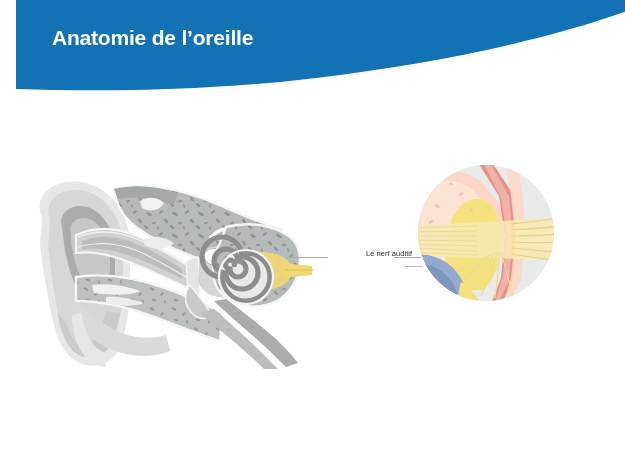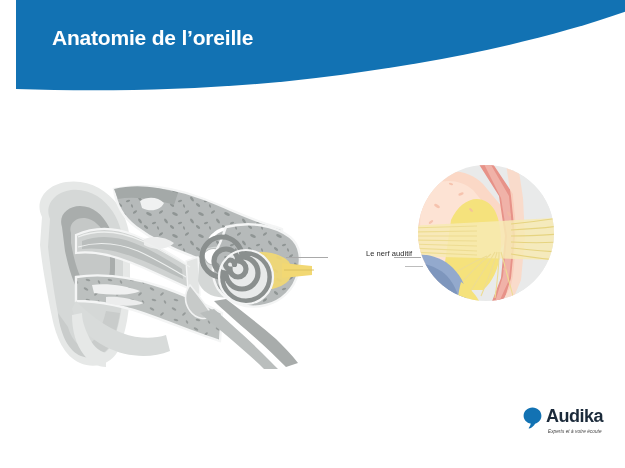--- a/index.html
+++ b/index.html
@@ -371,29 +371,14 @@
           <ellipse cx="54" cy="46" rx="2.4" ry="1.2" transform="rotate(45 54 46)"></ellipse>
           <ellipse cx="14" cy="58" rx="2.6" ry="1.2" transform="rotate(-35 14 58)"></ellipse>
           <ellipse cx="34" cy="20" rx="2.2" ry="1.0" transform="rotate(15 34 20)"></ellipse>
           <ellipse cx="92" cy="50" rx="3.0" ry="1.4" transform="rotate(60 92 50)"></ellipse>
           <ellipse cx="88" cy="104" rx="2.6" ry="1.2" transform="rotate(-50 88 104)"></ellipse>
         </g>
       </g>
     </svg>
   </div>
 
-  <div id="brand-logo">
-    <div id="logo-mark">
-      <svg width="19" height="22" viewBox="0 0 19 22">
-        <path d="M9.5,0.6 C14.5,0.6 18.4,4.2 18.4,8.8
-                 C18.4,12.6 15.8,15.8 12.1,16.7
-                 C11.0,18.6 9.0,20.6 6.6,21.5
-                 C6.0,21.7 5.6,21.1 6.0,20.6
-                 C7.0,19.3 7.6,17.8 7.7,16.6
-                 C3.6,16.0 0.6,12.8 0.6,8.8
-                 C0.6,4.2 4.5,0.6 9.5,0.6 Z" fill="#1272b3"></path>
-      </svg>
-    </div>
-    <div id="logo-wordmark">Audika</div>
-    <div id="logo-tagline">Experts et à votre écoute</div>
-  </div>
 
 </div>
 
 </body></html>

